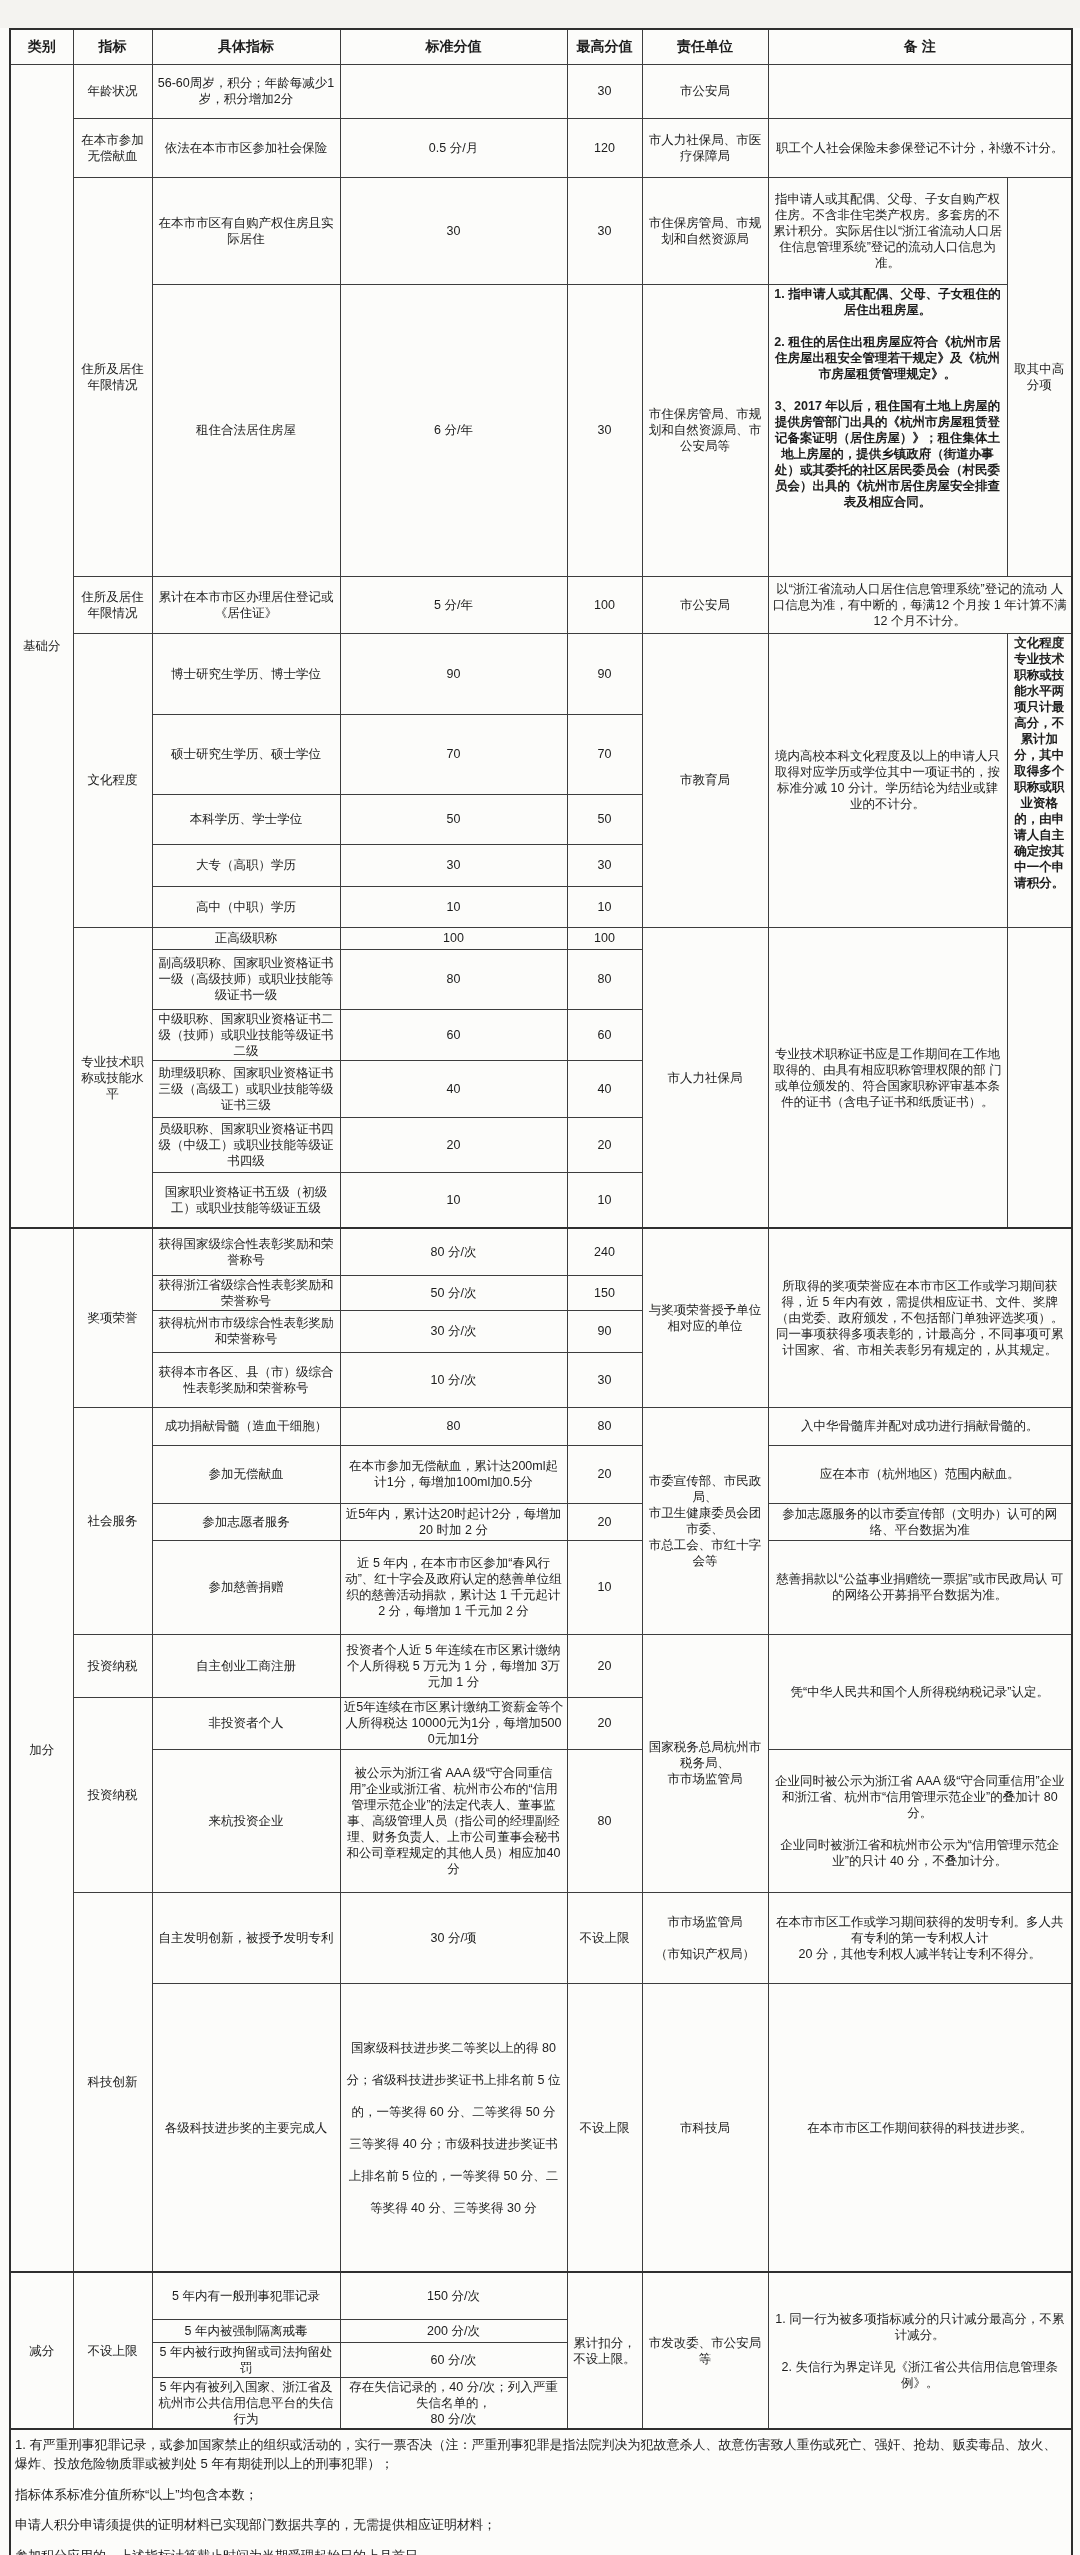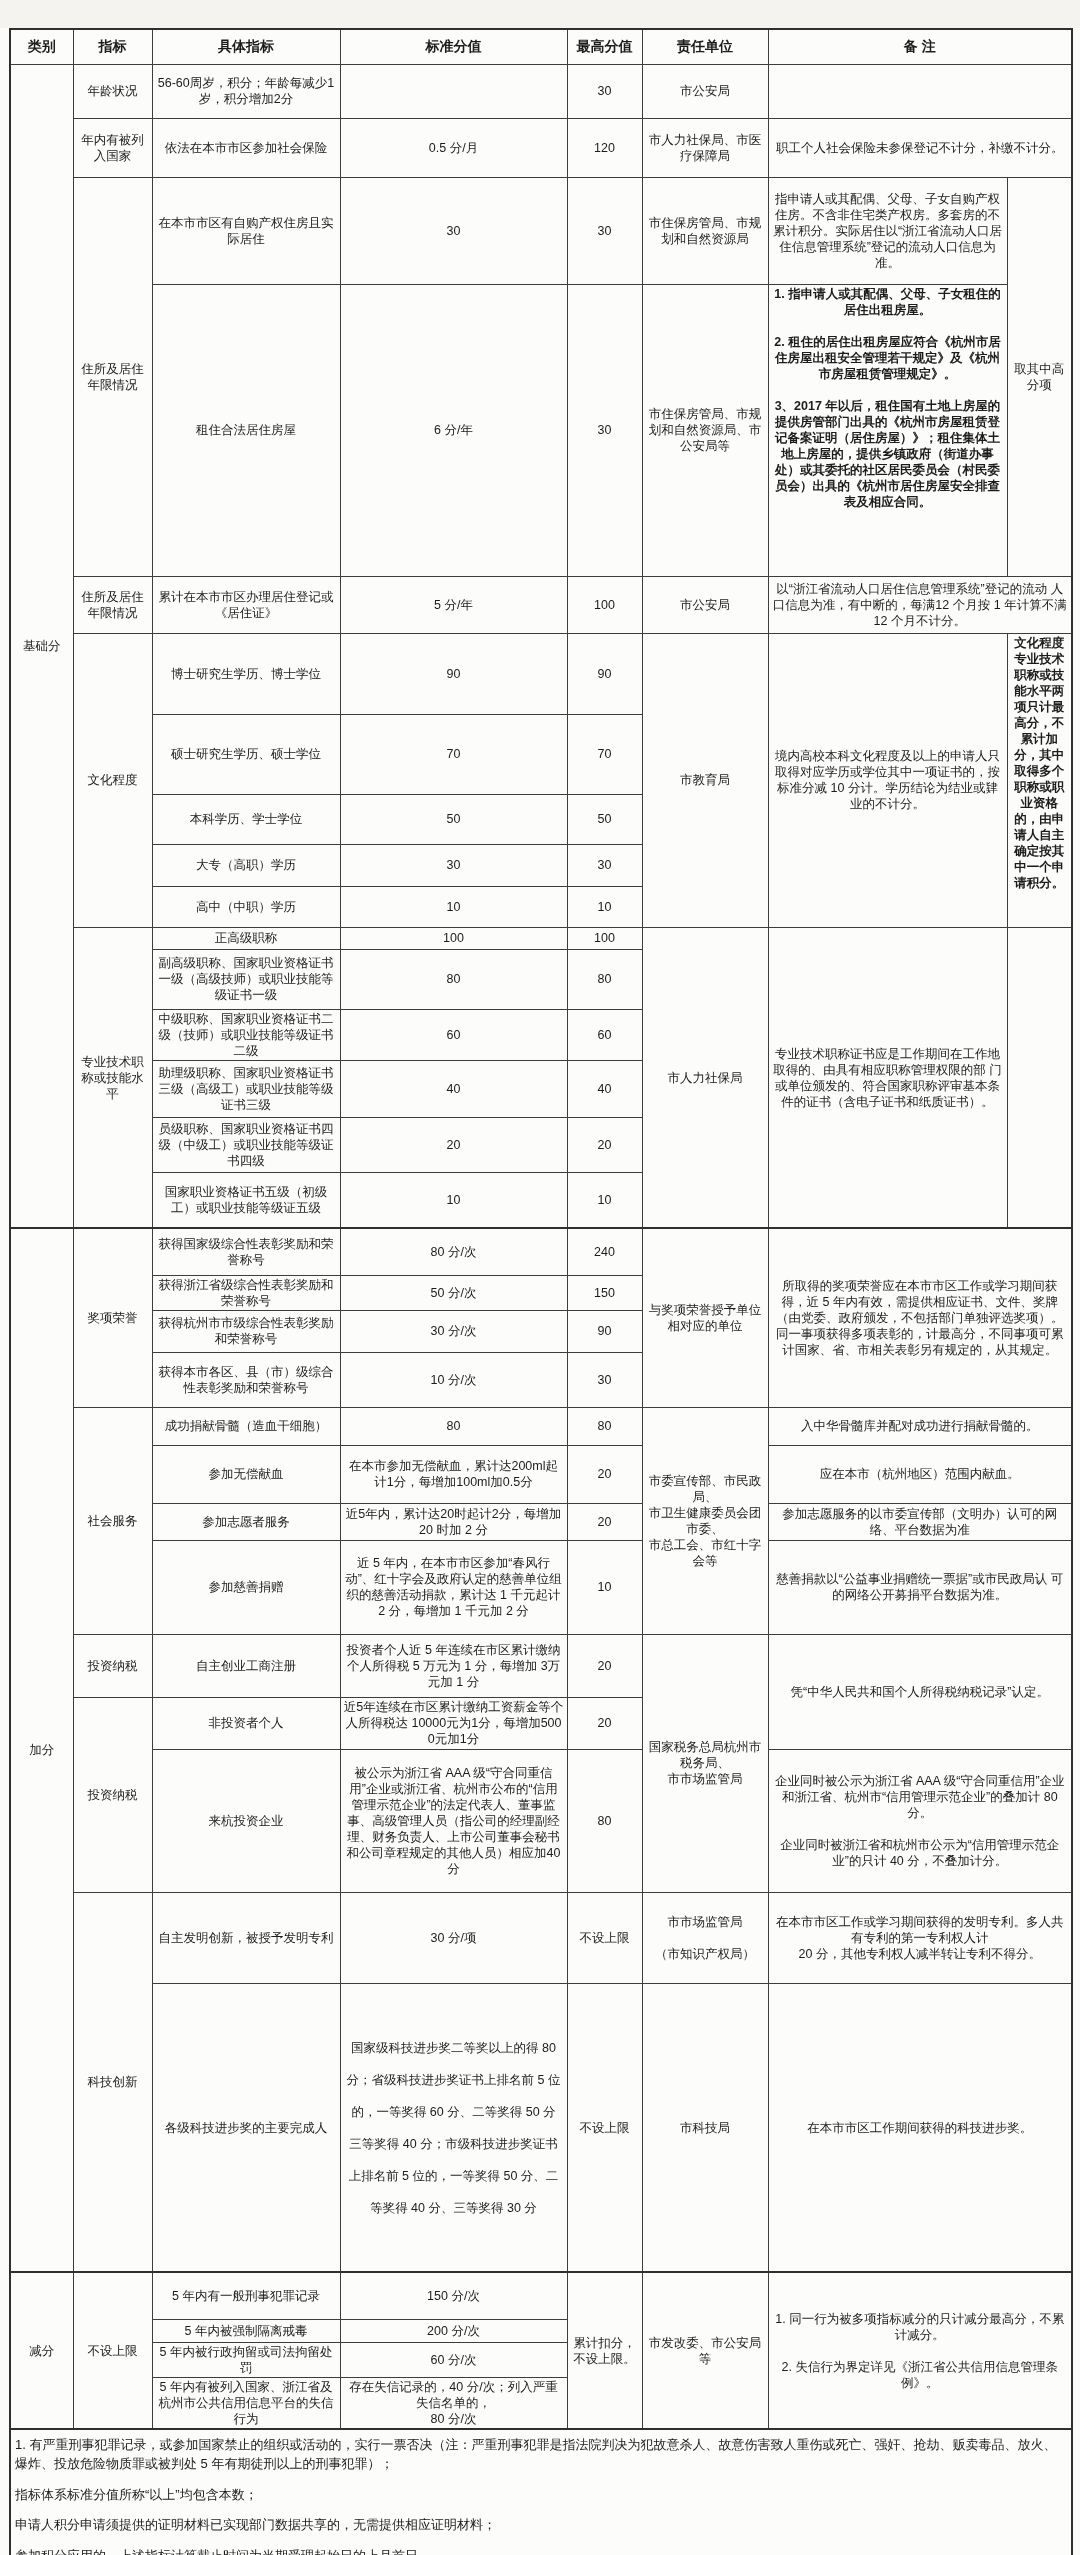--- a/index.html
+++ b/index.html
@@ -52,21 +52,21 @@
     <td rowspan="16">基础分</td>
     <td>年龄状况</td>
     <td>56-60周岁，积分；年龄每减少1岁，积分增加2分</td>
     <td></td>
     <td>30</td>
     <td>市公安局</td>
     <td colspan="2"></td>
   </tr>
 
   <tr style="height:59px">
-    <td>年内有被列入国家</td>
+    <td>在本市参加无偿献血</td>
     <td>依法在本市市区参加社会保险</td>
     <td>0.5 分/月</td>
     <td>120</td>
     <td>市人力社保局、市医疗保障局</td>
     <td colspan="2" class="l">职工个人社会保险未参保登记不计分，补缴不计分。</td>
   </tr>
 
   <tr style="height:107px">
     <td rowspan="2">住所及居住年限情况</td>
     <td>在本市市区有自购产权住房且实际居住</td>

